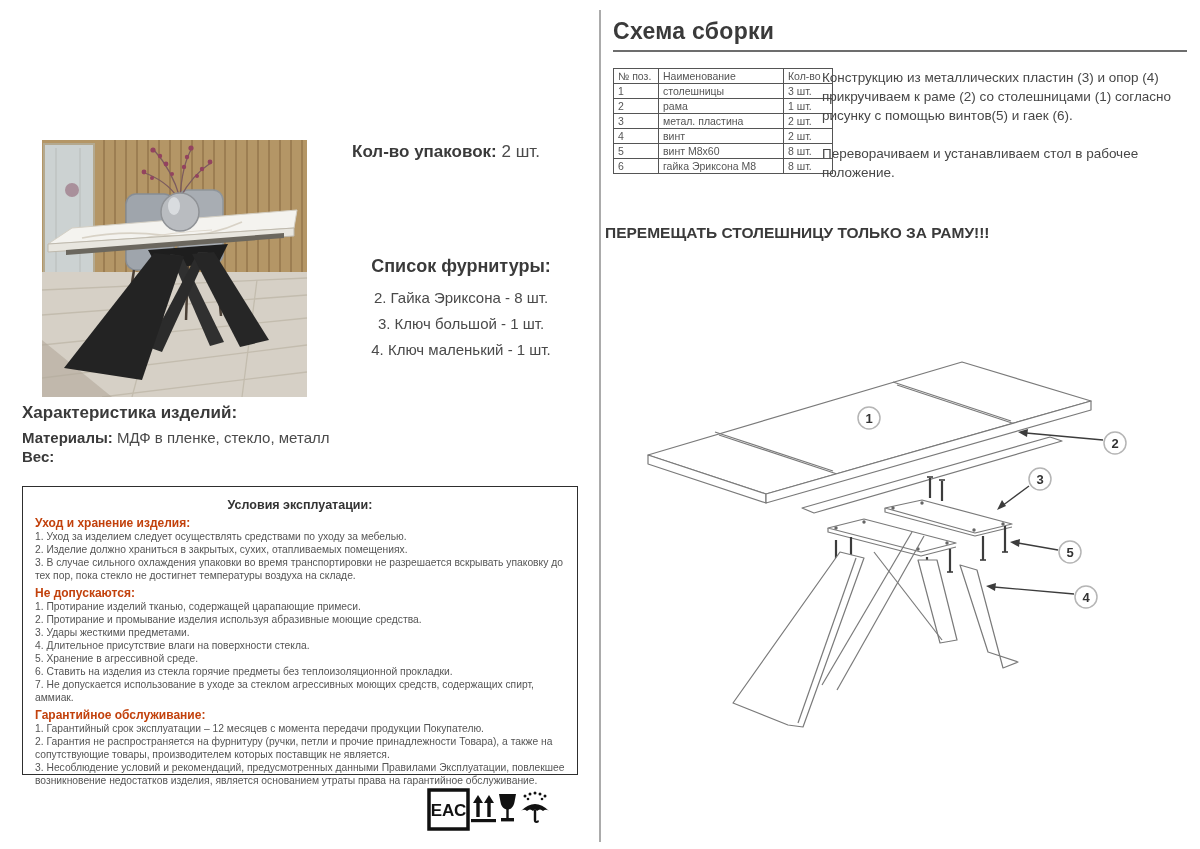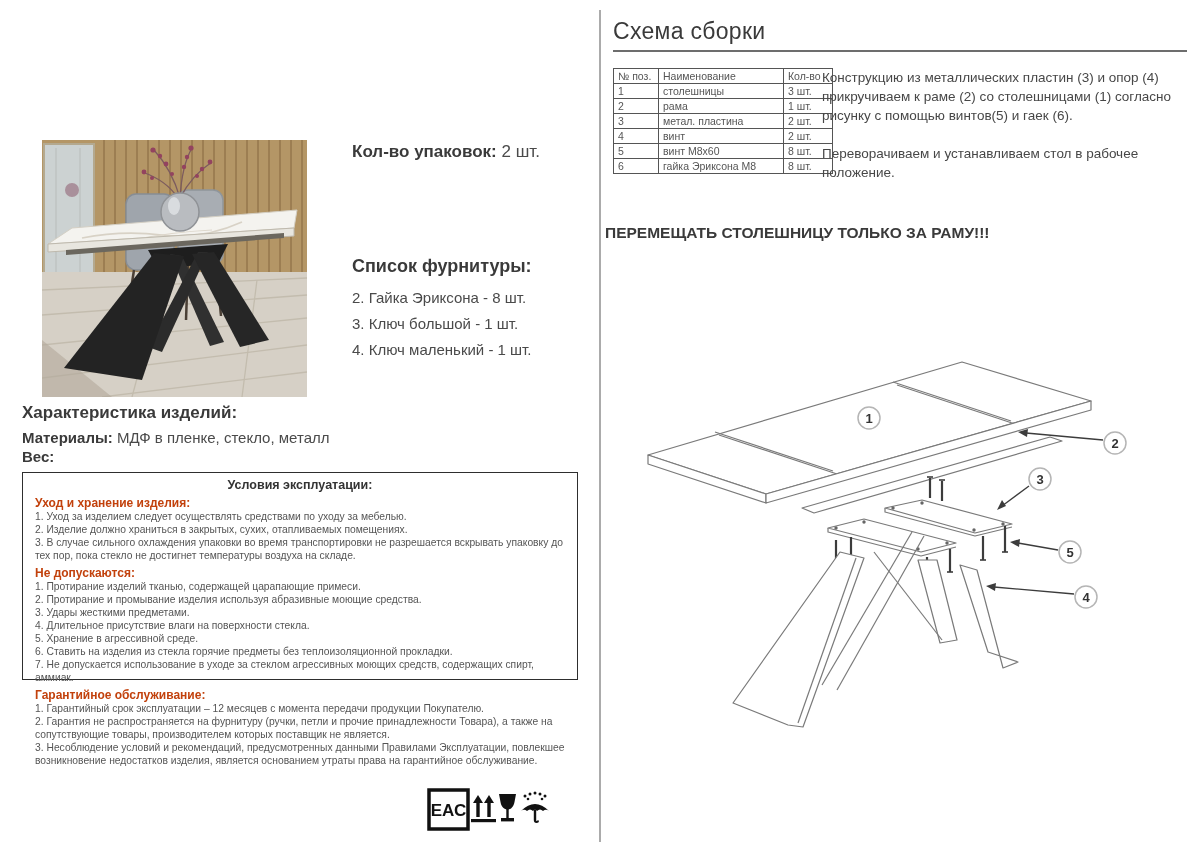--- a/index.html
+++ b/index.html
@@ -7,41 +7,41 @@
         font-family:"Liberation Sans",sans-serif;color:#3d3d3d;}
   .abs{position:absolute;}
 
   
   .photo-box{left:42px;top:140px;width:265px;height:257px;}
   .pack-block{left:352px;top:142px;width:250px;}
   .pack-title{font-size:17px;font-weight:bold;color:#3a3a3a;}
   .pack-title .val{font-weight:normal;color:#4a4a4a;}
   .plist{margin-top:6px;font-size:15px;line-height:21px;color:#4a4a4a;}
   .plist .indent{padding-left:17px;}
-  .hw-block{left:352px;top:256px;width:250px;}
+  .hw-block{left:336px;top:256px;width:250px;text-align:center;}
   .hw-title{font-size:18px;font-weight:bold;color:#3a3a3a;}
   .hw-items{margin-top:8px;font-size:15px;line-height:26px;color:#4a4a4a;}
   .chars-block{left:22px;top:403px;width:420px;}
   .chars-title{font-size:17px;font-weight:bold;color:#3a3a3a;}
   .chars-line{margin-top:6px;font-size:15px;color:#4a4a4a;}
   .chars-line b{color:#3a3a3a;}
   .weight-line{margin-top:2px;font-size:15px;font-weight:bold;color:#3a3a3a;}
 
-  .cond-box{left:22px;top:472px;width:556px;height:208px;border:1.5px solid #2e2e2e;
-            box-sizing:border-box;padding:5px 12px 4px 12px;}
+  .cond-box{left:22px;top:486px;width:556px;height:289px;border:1.5px solid #2e2e2e;
+            box-sizing:border-box;padding:11px 12px 4px 12px;}
   .cond-title{text-align:center;font-size:12.5px;font-weight:bold;color:#333;}
   .cond-head{font-size:12px;font-weight:bold;color:#c2410c;margin-top:4px;}
   .cond-line{font-size:10.3px;line-height:13px;color:#555;}
 
   .footer-decl{left:22px;top:806px;font-size:11.5px;color:#333;margin-top:47px;}
   .icons-row{left:402px;top:786px;width:185px;height:46px;display:flex;align-items:center;padding-left:25px;}
 
   
   .divider{left:599px;top:10px;width:2px;height:832px;background:#ababab;}
-  .r-title{left:613px;top:18px;font-size:23px;font-weight:normal;color:#3a3a3a;letter-spacing:.3px;}
+  .r-title{left:613px;top:18px;font-size:23px;font-weight:bold;color:#3a3a3a;letter-spacing:.3px;}
   .r-rule{left:613px;top:50px;width:574px;height:2px;background:#6d6d6d;}
   table.parts{border-collapse:collapse;font-size:10.5px;color:#555;}
   table.parts th,table.parts td{border:1px solid #555;padding:1px 4px;font-weight:normal;
     text-align:left;white-space:nowrap;}
   .parts-pos{width:36px;} .parts-name{width:116px;} .parts-qty{width:40px;}
   .parts-wrap{left:613px;top:68px;}
   .r-par{left:822px;top:68px;width:370px;font-size:13.5px;line-height:19px;color:#474747;}
   .r-par p{margin:0 0 19px 0;}
   .warning{left:605px;top:224px;width:590px;text-align:left;font-size:15.5px;
            font-weight:bold;color:#3a3a3a;}

